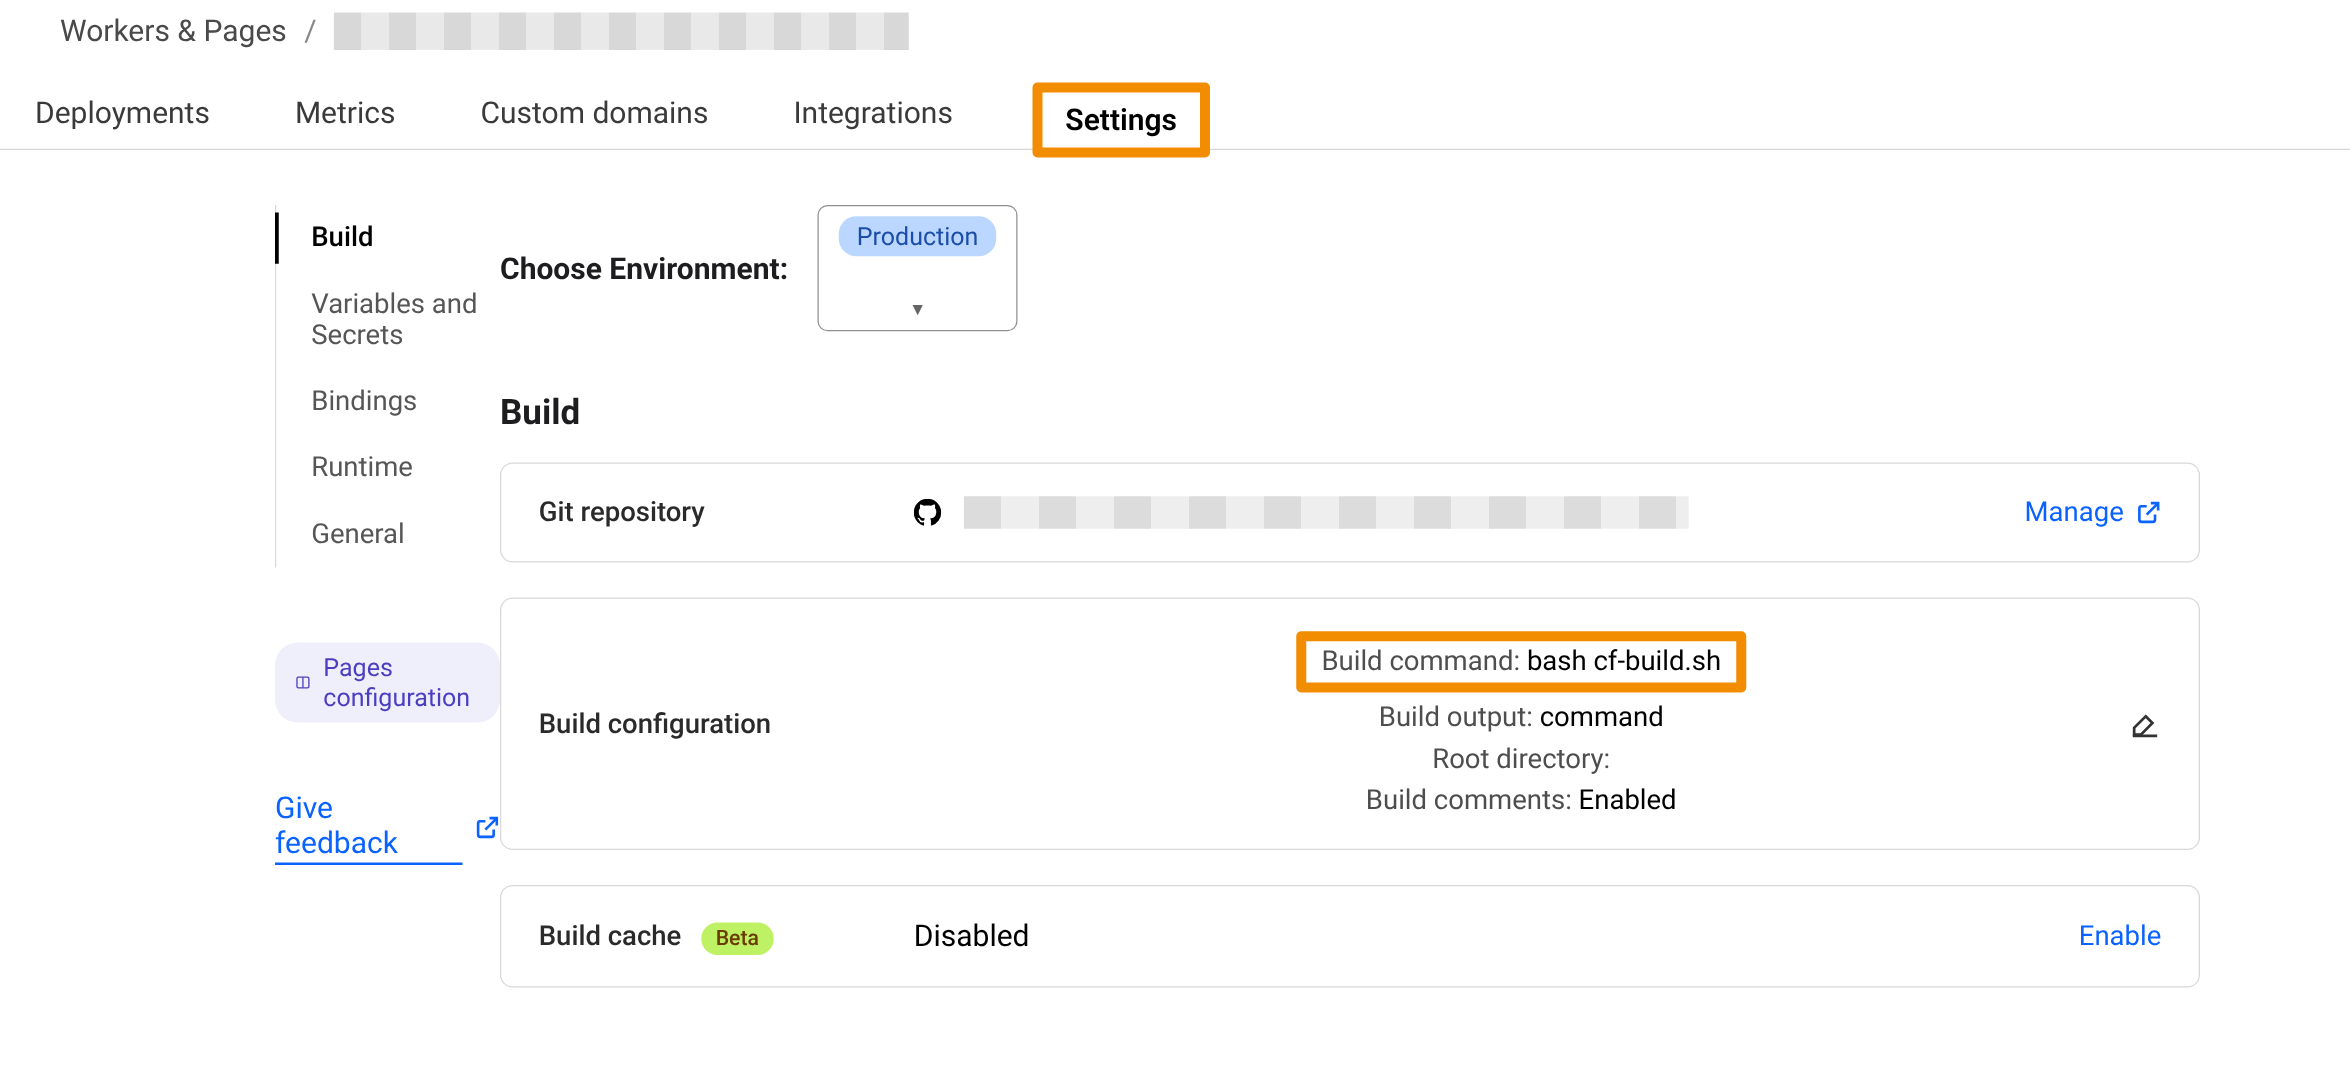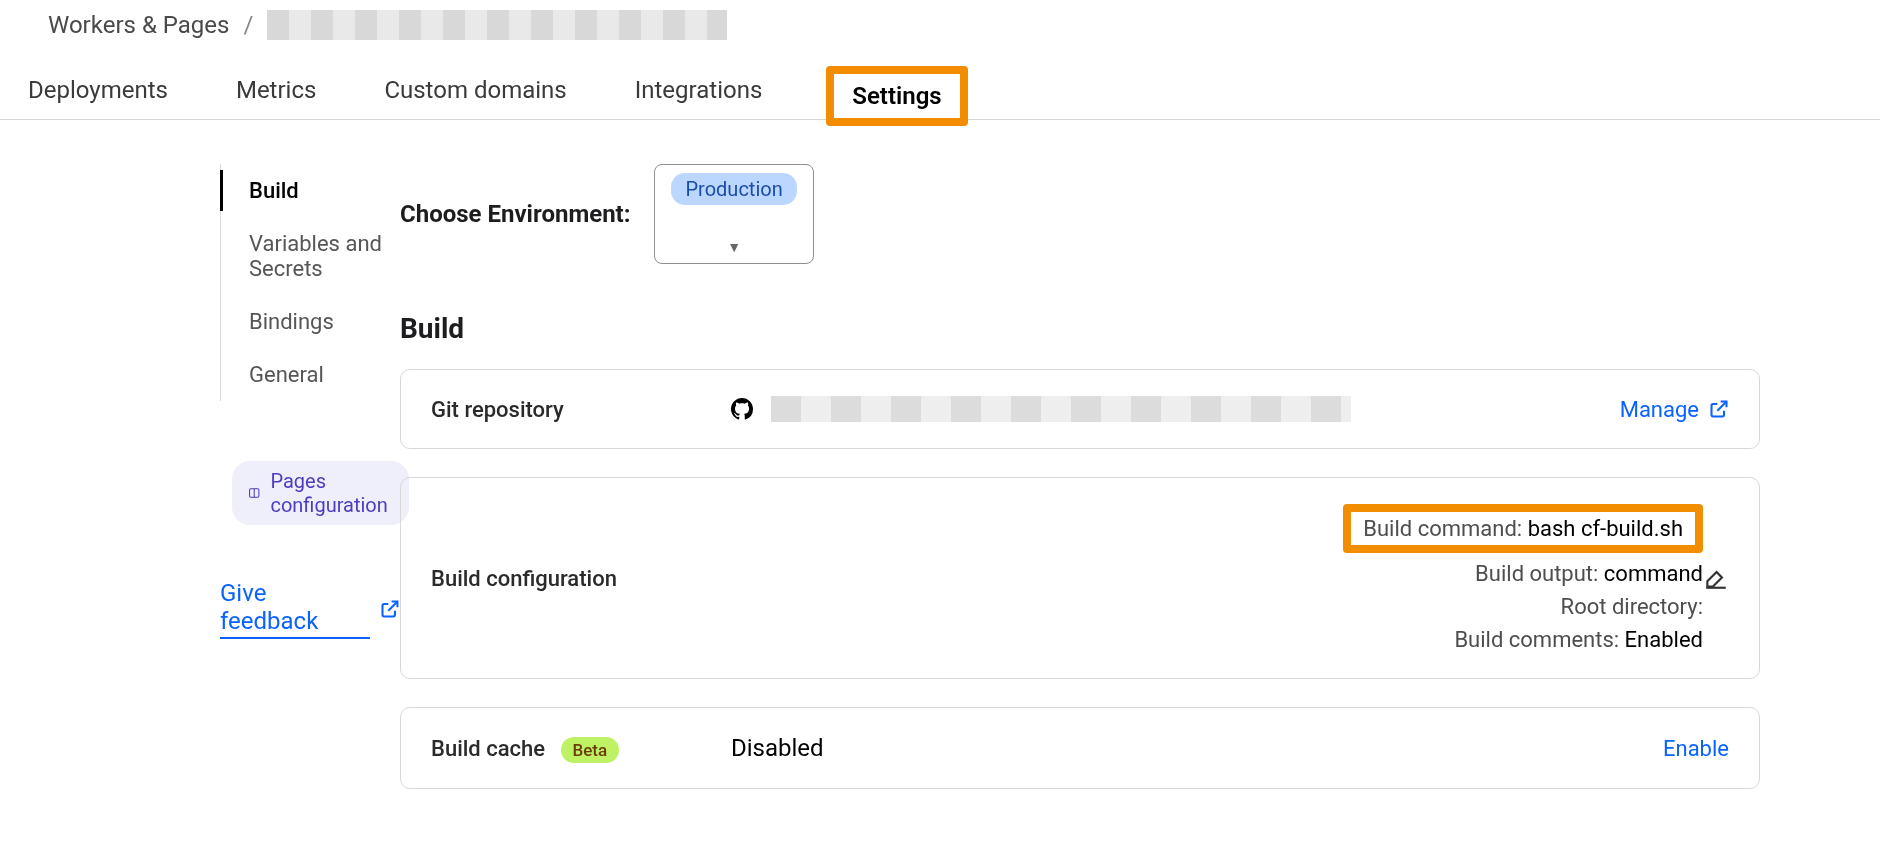--- a/index.html
+++ b/index.html
@@ -83,21 +83,21 @@
     position: absolute;
     left: -1px; top: 6px; bottom: 6px;
     width: 3px;
     background: #000;
   }
 
   .pages-config {
     display: inline-flex;
     align-items: center;
     gap: 10px;
-    margin: 60px 0 0 12px;
+    margin: 60px 0 0 0;
     background: #efeefb;
     color: #4b3fc0;
     padding: 8px 16px;
     border-radius: 18px;
     font-size: 20px;
     cursor: pointer;
   }
   .pages-config svg { width: 18px; height: 18px; }
 
   .feedback-row {
@@ -175,21 +175,21 @@
 
   .manage-link { color:#0b63ff; font-size:22px; cursor:pointer; }
 
   .build-config-stack {
     flex:1;
     display:flex;
     flex-direction:column;
     gap:8px;
     font-size:22px;
     color:#4e4e4e;
-    align-items:flex-end;
+    align-items:center;
   }
   .build-config-stack .val { color:#000; }
   .bc-box {
     border: 8px solid #f28c00;
     border-radius: 4px;
     padding: 4px 12px;
     display:inline-block;
   }
 
   .edit-icon { width:26px; height:26px; color:#333; cursor:pointer; }
@@ -222,20 +222,21 @@
   <div class="tab active-highlight">Settings</div>
 </div>
 
 <div class="main">
 
   <div class="sidebar">
     <div class="side-nav">
       <div class="side-item active">Build</div>
       <div class="side-item">Variables and Secrets</div>
       <div class="side-item">Bindings</div>
+      <div class="side-item">Runtime</div>
       <div class="side-item">General</div>
     </div>
 
     <div class="pages-config">
       <svg viewBox="0 0 24 24" fill="none" stroke="#4b3fc0" stroke-width="2">
           <rect x="3" y="4" width="18" height="16" rx="2"></rect>
           <line x1="12" y1="4" x2="12" y2="20"></line>
         </svg>
       <span>Pages configuration</span>
     </div>

